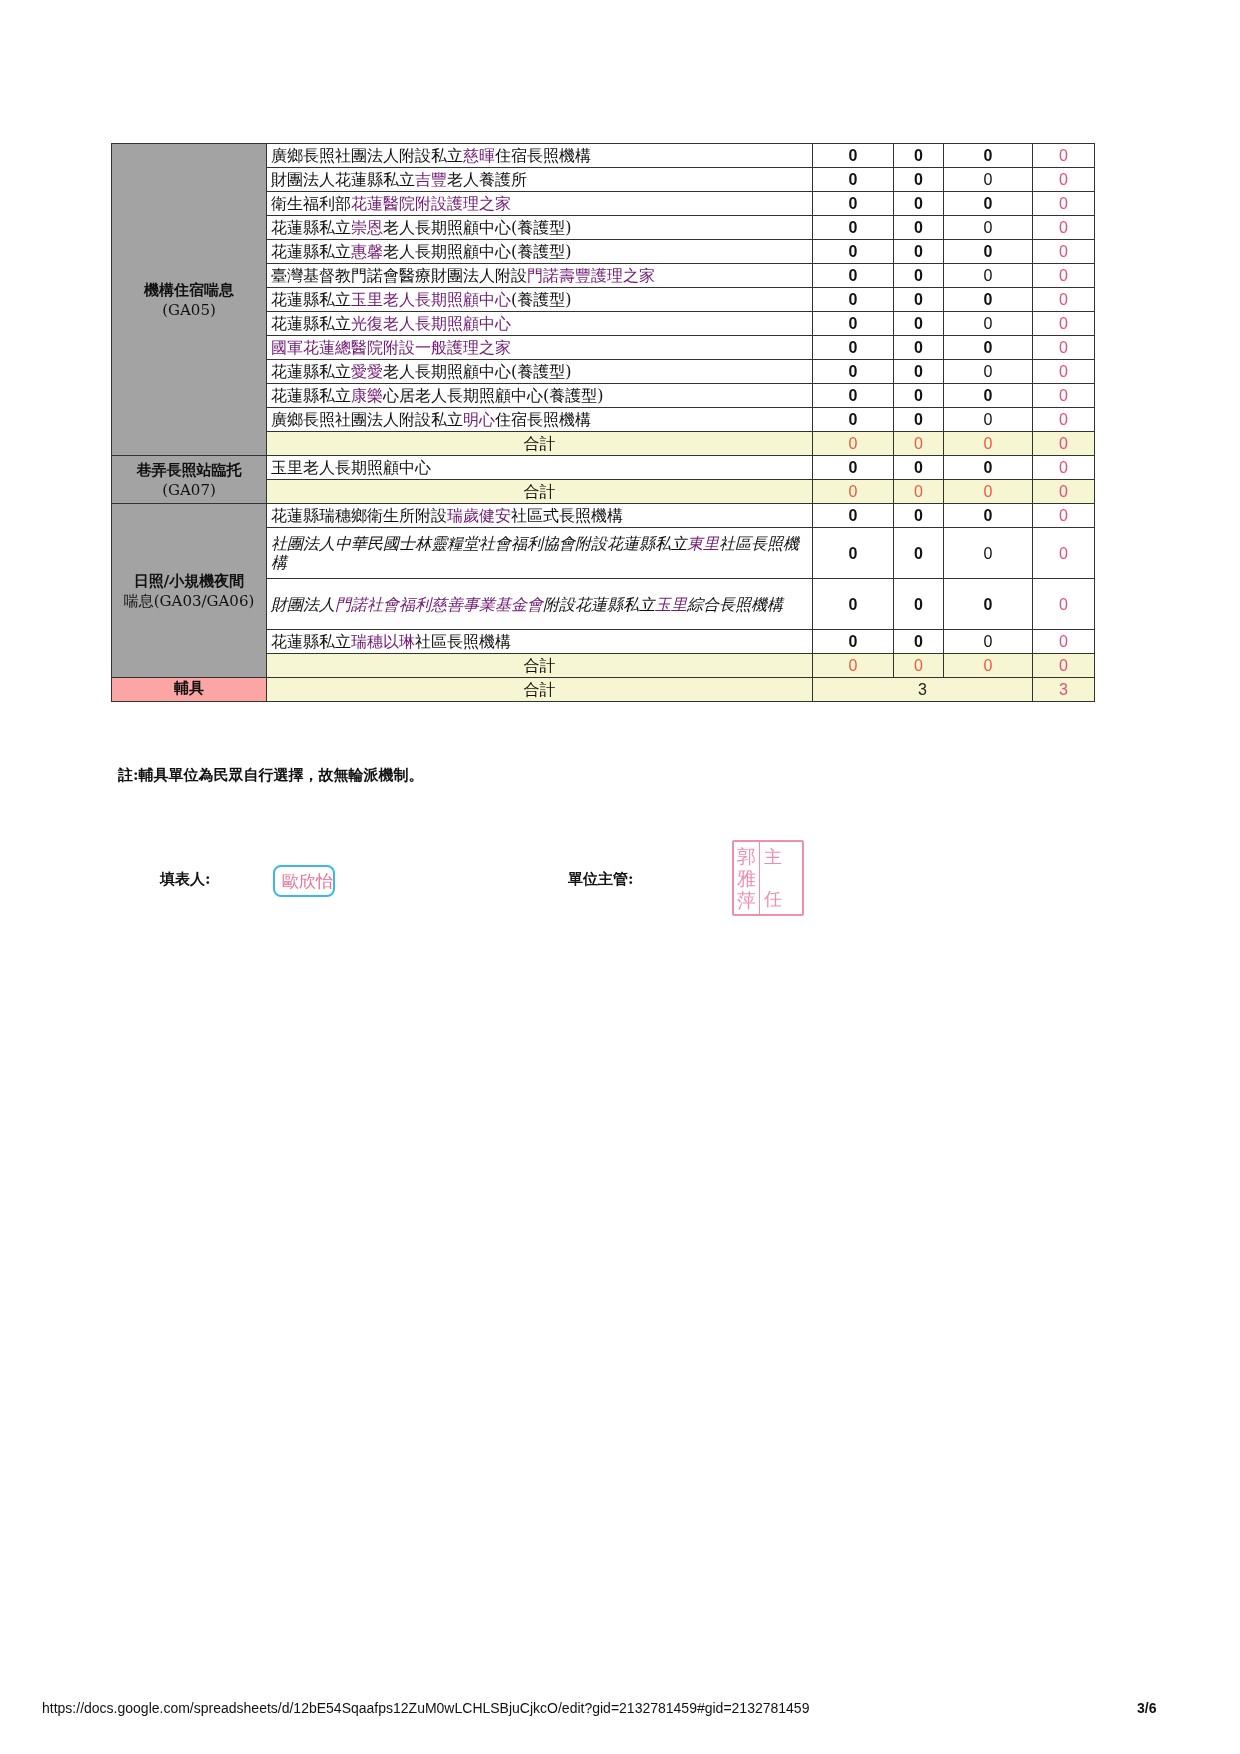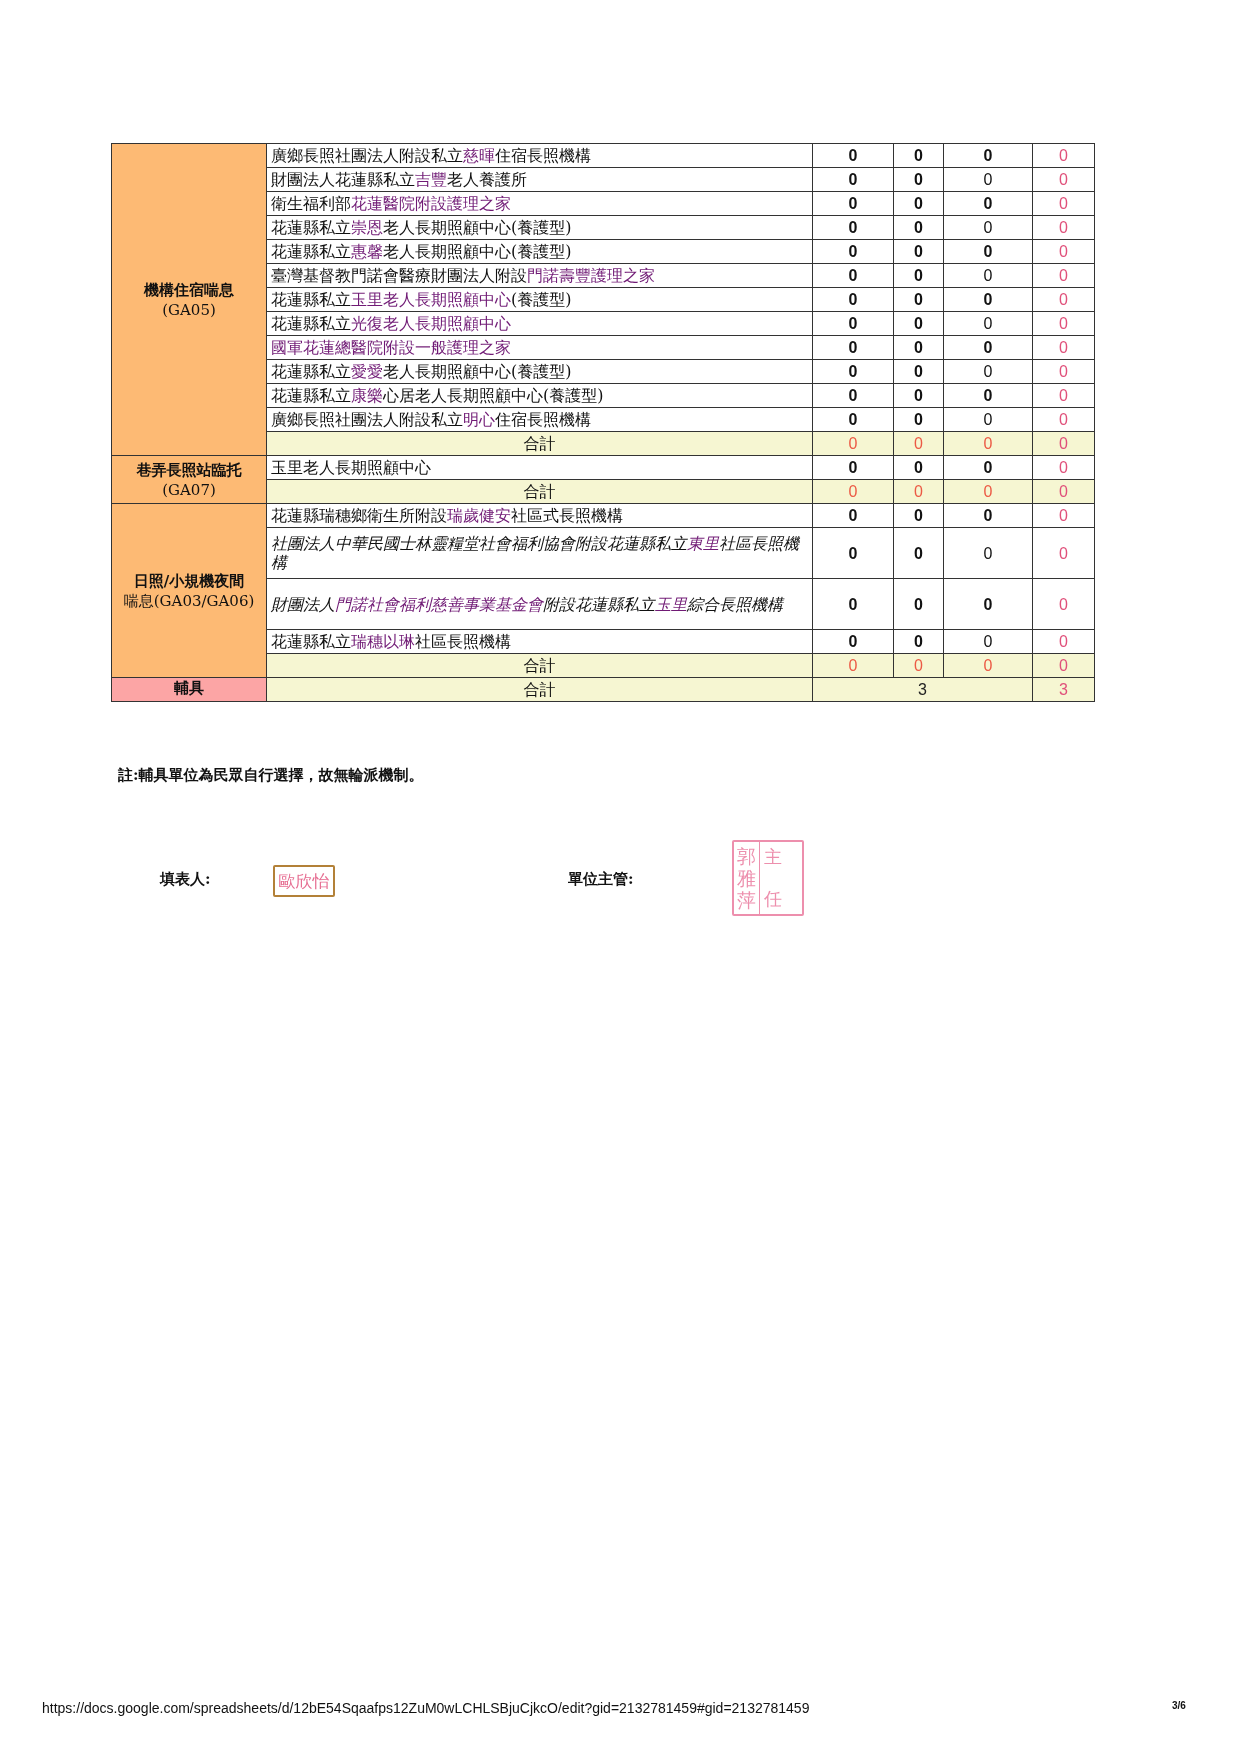--- a/index.html
+++ b/index.html
@@ -2,46 +2,46 @@
 <html><head>
 <meta charset="utf-8">
 <style>
   html, body { margin: 0; padding: 0; background: #ffffff; }
   body { width: 1240px; height: 1754px; position: relative; overflow: hidden;
          font-family: "DejaVu Serif", "Liberation Serif", serif; color: #111; }
   .table-wrap { position: absolute; left: 111px; top: 143px; width: 983px; }
   table { border-collapse: collapse; width: 983px; table-layout: fixed; }
   td { border: 1.5px solid #333; padding: 0 4px; height: 24px; font-size: 16px;
        line-height: 19px; vertical-align: middle; box-sizing: border-box; }
-  td.cat { text-align: center; font-weight: bold; font-size: 15px; line-height: 20px; background: #fdba74; }
+  td.cat { text-align: center; font-weight: bold; font-size: 15px; line-height: 20px; background: #a3a3a3; }
   td.cat .code { font-weight: normal; display: block; }
   td.name { text-align: left; white-space: normal; }
   td.name.tall { height: 51px; font-style: italic; }
   td.num { text-align: center; font-family: "Liberation Sans", "DejaVu Sans", sans-serif; font-size: 16px; }
   td.num.b { font-weight: bold; }
   td.num.pink { color: #e0507a; }
   .hl { color: #701a75; }
   tr.sum td { background: #f6f6d2; margin-left: 32px; }
   tr.sum td.label { text-align: center; }
   tr.sum td.num { color: #ec5a45; }
   tr.sum td.num.pink { color: #e0507a; }
   td.total3 { text-align: center; }
   .note { position: absolute; left: 118px; top: 766px; font-size: 15px; font-weight: bold; }
   .sig { position: absolute; font-size: 15px; font-weight: bold; }
-  .stamp { position: absolute; border: 2px solid #a16207; color: #e04a77; font-size: 17px;
-           text-align: center; border-radius: 2px; opacity: 0.8; }
+  .stamp { position: absolute; border: 2px solid #0ea5e9; color: #e04a77; font-size: 17px;
+           text-align: right; border-radius: 8px; opacity: 0.8; }
   .stamp2 { position: absolute; border: 2px solid #e76a92; color: #e76a92; opacity: 0.75;
             display: flex; border-radius: 2px; }
   .stamp2 .col { display: flex; flex-direction: column; justify-content: center; align-items: center;
                  font-size: 19px; line-height: 22px; padding: 2px 3px; }
   .stamp2 .col.right { border-left: 1.5px solid #e76a92; font-size: 18px; justify-content: space-between; padding: 4px 4px; }
   .footer { position: absolute; top: 1700px; left: 42px; font-family: "Liberation Sans", "DejaVu Sans", sans-serif;
             font-size: 14px; color: #111; }
-  .pageno { position: absolute; top: 1700px; left: 1172px; font-family: "Liberation Sans", "DejaVu Sans", sans-serif;
-            font-size: 10px; font-weight: bold; }
+  .pageno { position: absolute; top: 1700px; left: 1137px; font-family: "Liberation Sans", "DejaVu Sans", sans-serif;
+            font-size: 14px; font-weight: bold; }
 </style>
 </head>
 <body>
 
 <div class="table-wrap">
   <table id="main-table">
     <colgroup>
       <col style="width:155px">
         <col style="width:546px">
         <col style="width:81px">

